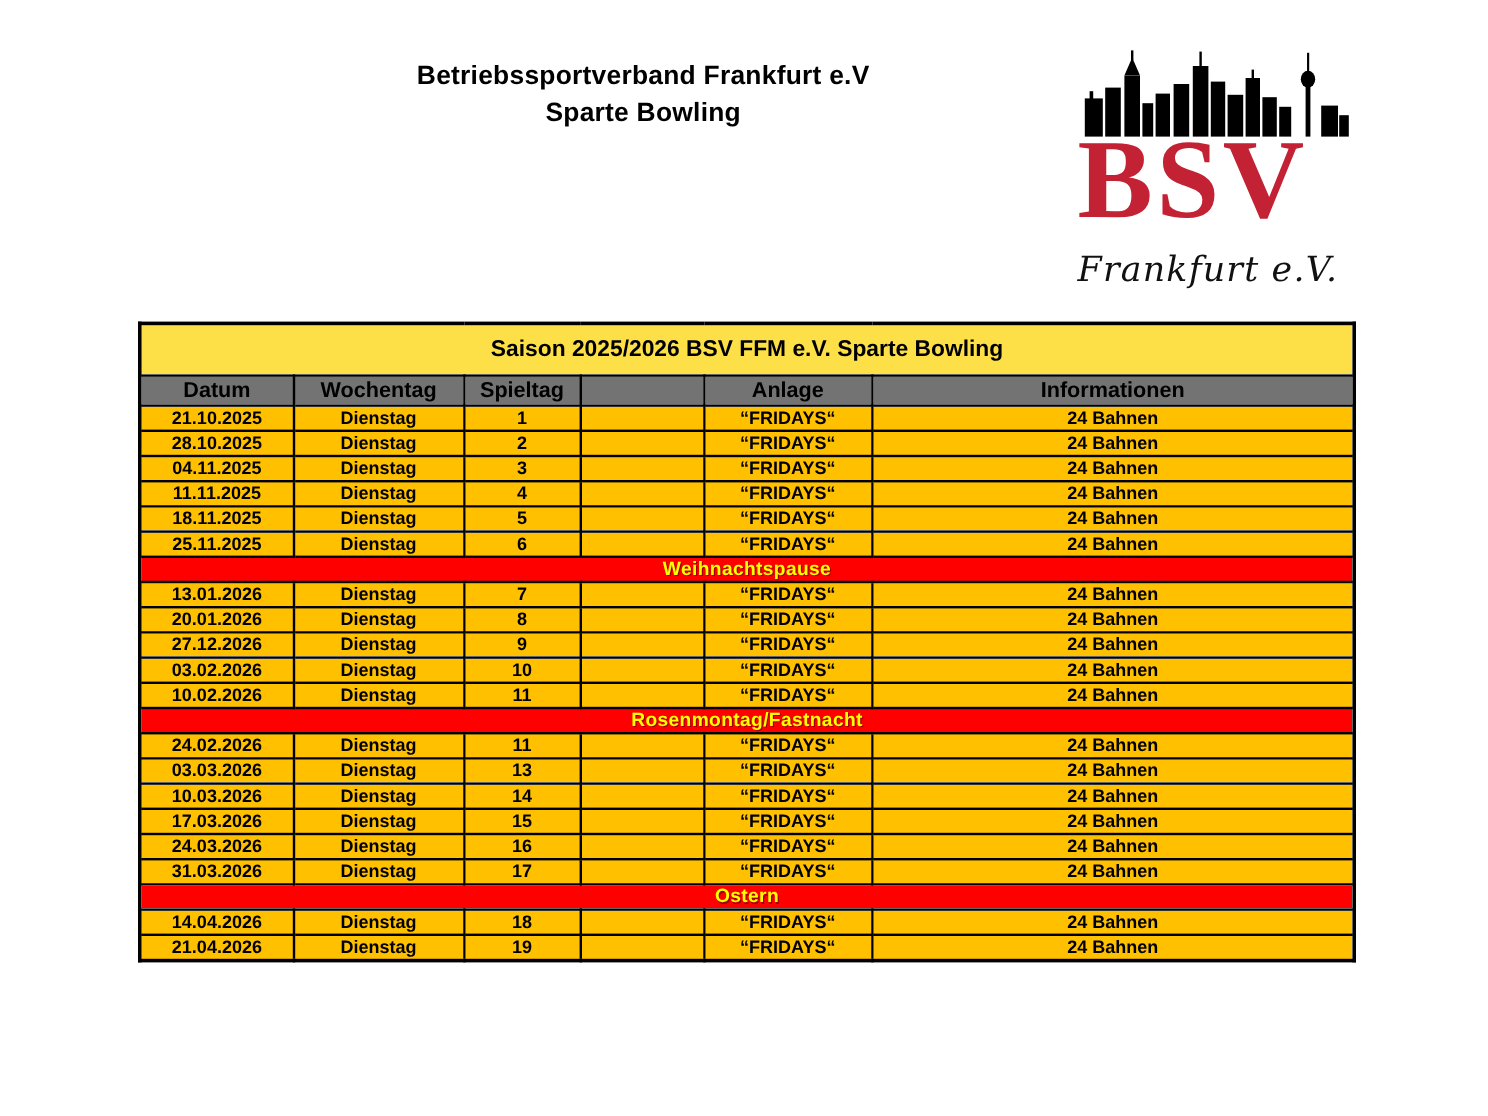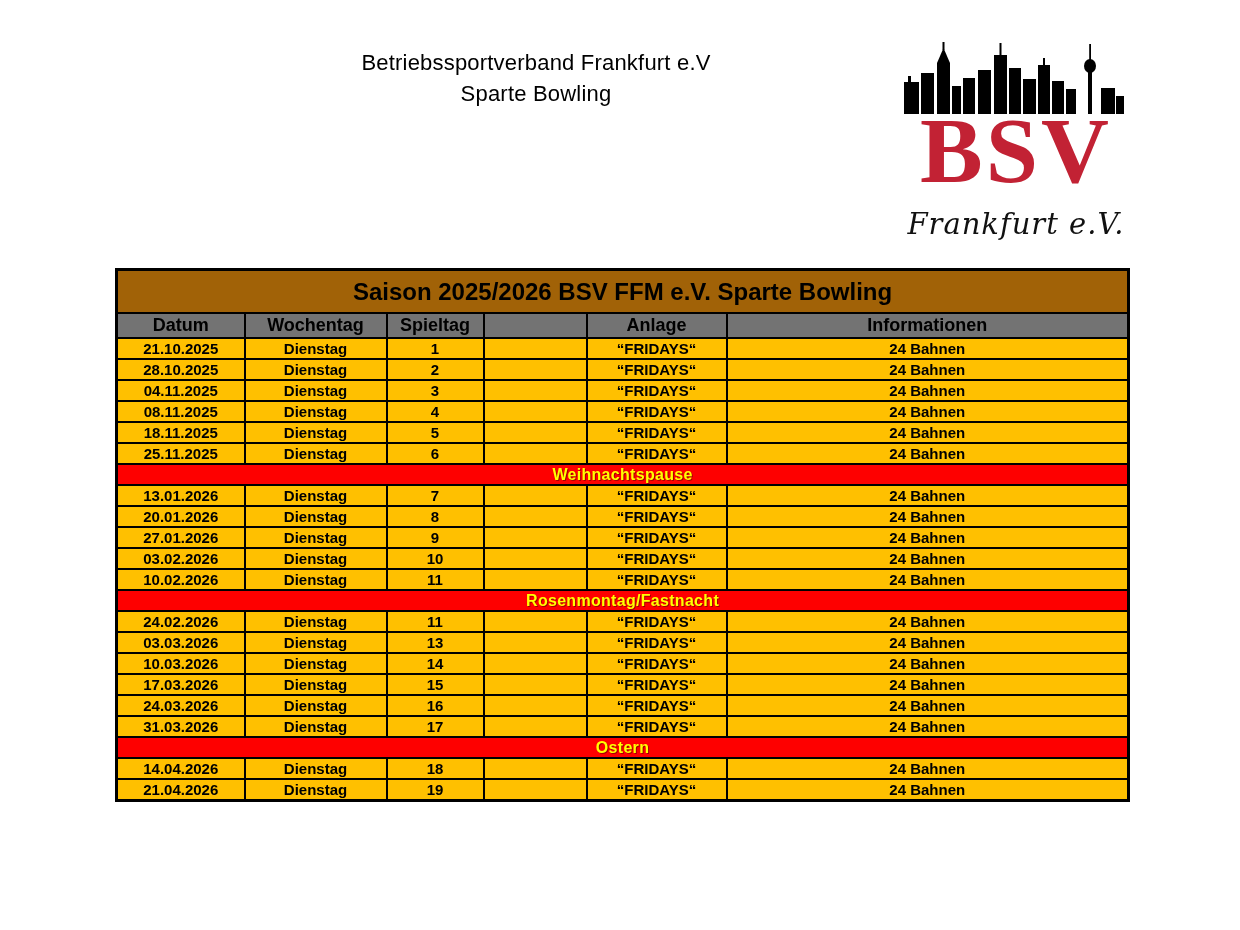--- a/index.html
+++ b/index.html
@@ -15,34 +15,33 @@
     overflow: hidden;
   }
 
   
   .page-title {
     position: absolute;
     top: 47px;
     left: 0;
     width: 1072px;
     text-align: center;
-    font-weight: normal;
+    font-weight: bold;
     font-size: 22px;
     line-height: 31px;
     color: #000;
     letter-spacing: 0.2px;
   }
 
   
   .logo {
     position: absolute;
     left: 898px;
     top: 40px;
     width: 236px;
-    text-align: center;
   }
   .logo svg { display: block; margin: 0 auto; }
   .logo-acronym {
     font-family: "Liberation Serif", serif;
     font-weight: bold;
     font-size: 94px;
     line-height: 76px;
     letter-spacing: 3px;
     color: #c22234;
     margin-top: -2px;
@@ -71,23 +70,23 @@
     border: 2px solid #000;
     text-align: center;
     vertical-align: middle;
     font-weight: bold;
     color: #000;
     white-space: nowrap;
     overflow: hidden;
     padding: 0;
   }
   tr.title-row th {
-    background: #a16207;
+    background: #fde047;
     height: 41px;
-    font-size: 24px;
+    font-size: 19px;
   }
   tr.head-row th {
     background: #737373;
     height: 23px;
     font-size: 18px;
   }
   tbody td {
     background: #ffc000;
     height: 19px;
     font-size: 15px;
@@ -189,21 +188,21 @@
   <tr>
     <td>04.11.2025</td>
     <td>Dienstag</td>
     <td>3</td>
     <td></td>
     <td>“FRIDAYS“</td>
     <td>24 Bahnen</td>
   </tr>
 
   <tr>
-    <td>08.11.2025</td>
+    <td>11.11.2025</td>
     <td>Dienstag</td>
     <td>4</td>
     <td></td>
     <td>“FRIDAYS“</td>
     <td>24 Bahnen</td>
   </tr>
 
   <tr>
     <td>18.11.2025</td>
     <td>Dienstag</td>
@@ -238,21 +237,21 @@
   <tr>
     <td>20.01.2026</td>
     <td>Dienstag</td>
     <td>8</td>
     <td></td>
     <td>“FRIDAYS“</td>
     <td>24 Bahnen</td>
   </tr>
 
   <tr>
-    <td>27.01.2026</td>
+    <td>27.12.2026</td>
     <td>Dienstag</td>
     <td>9</td>
     <td></td>
     <td>“FRIDAYS“</td>
     <td>24 Bahnen</td>
   </tr>
 
   <tr>
     <td>03.02.2026</td>
     <td>Dienstag</td>

